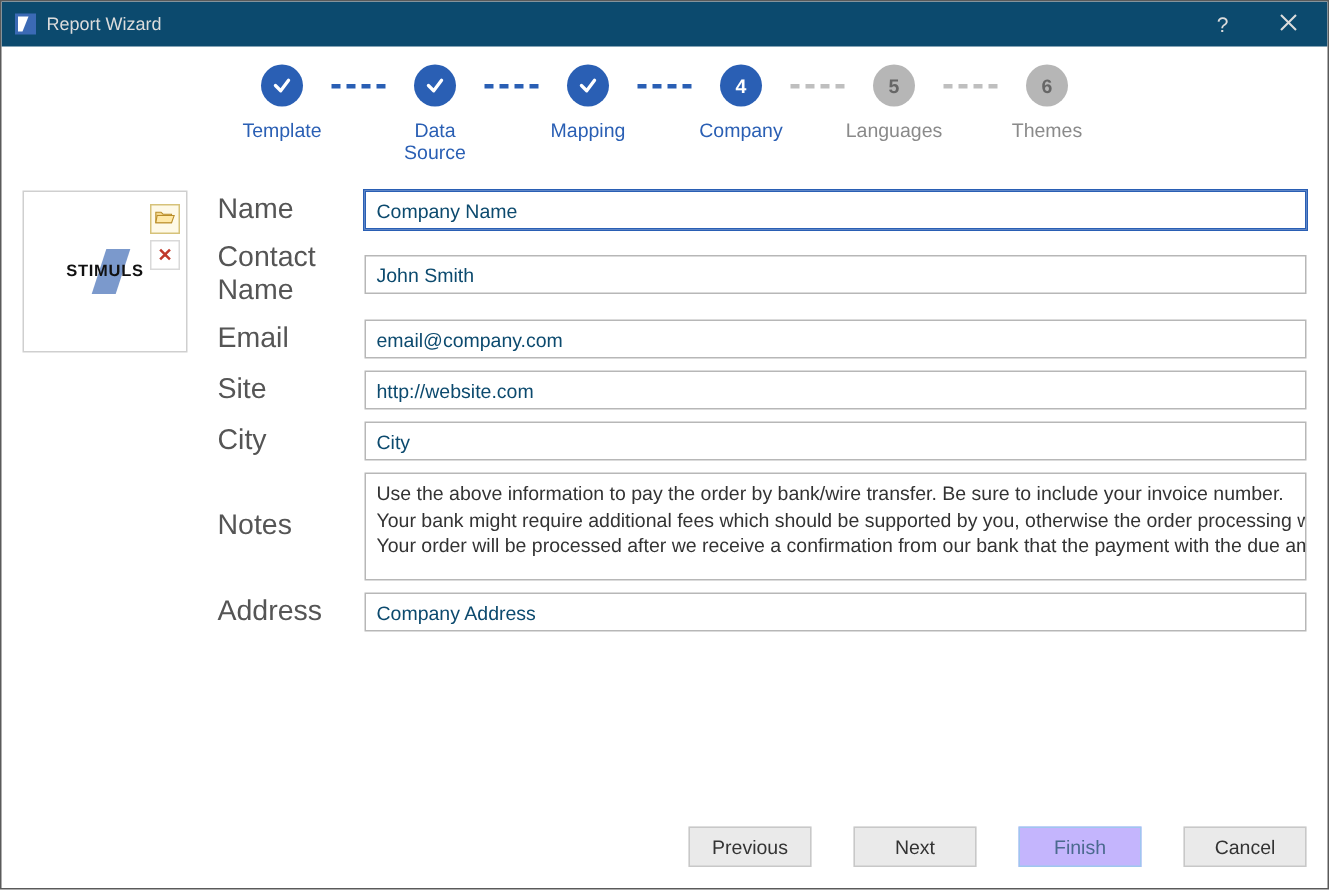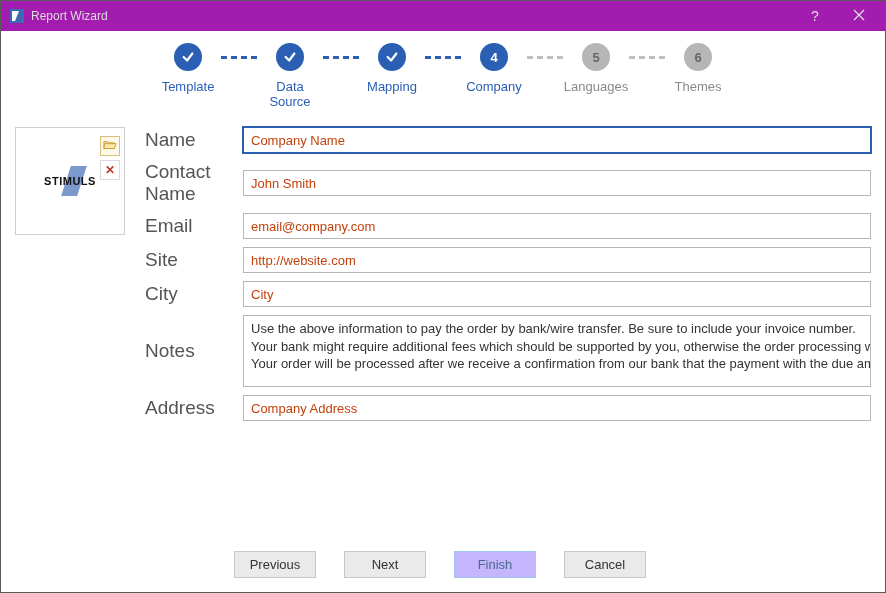--- a/index.html
+++ b/index.html
@@ -8,21 +8,21 @@
     font-size: 13px;
     background: #ffffff;
     width: 886px;
     height: 593px;
     overflow: hidden;
     border: 1px solid #5a5a5a;
   }
   
   .titlebar {
     height: 30px;
-    background: #a21caf;
+    background: #0c4a6e;
     color: #dcdcdc;
     display: flex;
     align-items: center;
     padding: 0 4px 0 8px;
   }
   .titlebar-icon {
     width: 16px; height: 16px; margin-right: 6px;
   }
   .titlebar-title { flex: 1; font-size: 12px; }
   .titlebar-btn {
@@ -150,21 +150,21 @@
     font-size: 19px;
     padding-right: 14px;
   }
   .form-input {
     flex: 1;
     height: 26px;
     border: 1px solid #b7b7b7;
     padding: 0 7px;
     font-family: inherit;
     font-size: 13px;
-    color: #c2410c;
+    color: #0c4a6e;
     outline: none;
   }
   .form-input.active {
     border: 1px solid #2a5fb4;
     box-shadow: 0 0 0 1px #2a5fb4;
   }
   .form-textarea {
     flex: 1;
     height: 72px;
     border: 1px solid #b7b7b7;
@@ -174,21 +174,21 @@
     color: #333;
     resize: none;
     line-height: 1.35;
     overflow: hidden;
     white-space: pre;
   }
 
   
   .footer {
     display: flex;
-    justify-content: center;
+    justify-content: flex-end;
     gap: 28px;
     padding: 12px 6px 14px 0;
   }
   .btn {
     min-width: 82px;
     height: 27px;
     border: 1px solid #c8c8c8;
     background: #eaeaea;
     color: #333;
     font-family: inherit;

